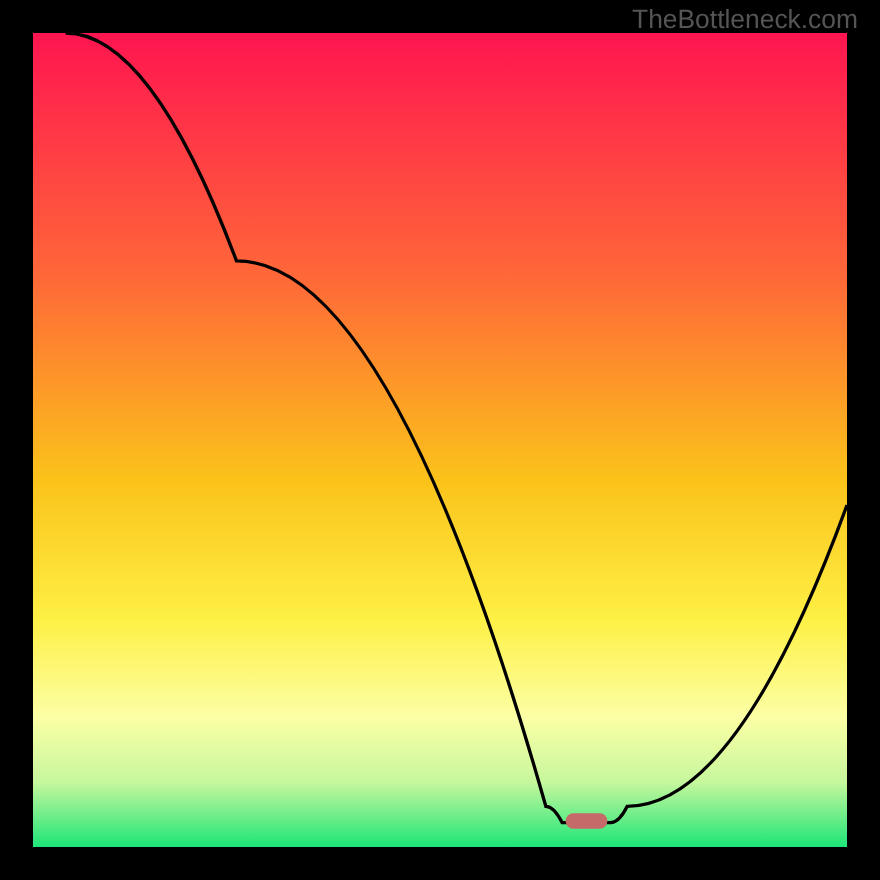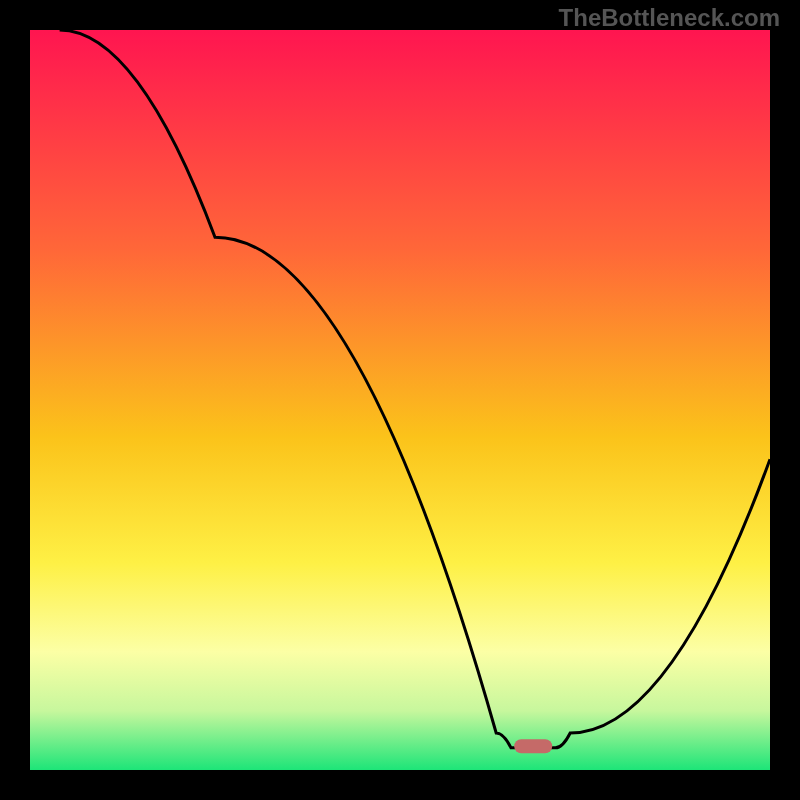--- a/index.html
+++ b/index.html
@@ -15,21 +15,21 @@
     height: 800px;
     position: relative;
     background: #000;
   }
   .watermark {
     position: absolute;
     top: 4px;
     right: 20px;
     color: #555;
     font-size: 24px;
-    font-weight: 700;
+    font-weight: 400;
     z-index: 10;
   }
   svg {
     display: block;
   }
 </style>
 </head>
 <body>
 
 <div class="chart-container">

